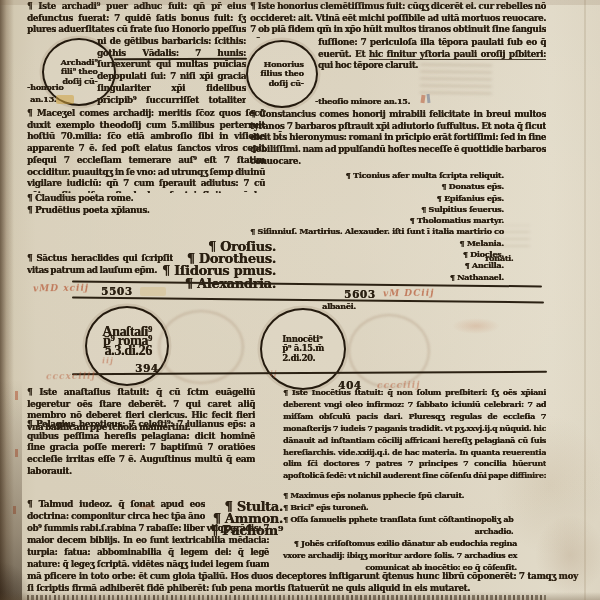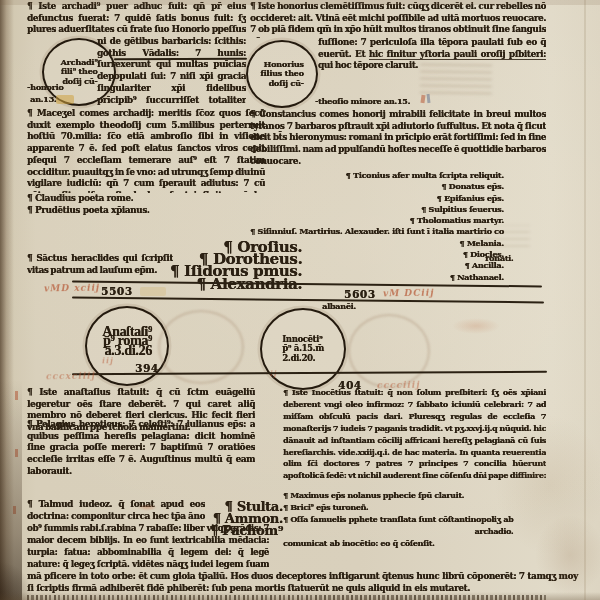--- a/index.html
+++ b/index.html
@@ -55,21 +55,21 @@
   <div class="rule" style="left:114px;top:58px;width:133px;transform:rotate(-.3deg);"></div>
   <div class="bt" style="left:97px;top:36px;width:149px;height:71px;">ni de gētibus barbaricis: ſcithis: gothis Vādalis: 7 hunis: ſurrexerunt qui multas puīcias depopulati ſui: 7 niſi xp̄i gracia ſingulariter xp̄i fidelibus prīcipib⁹ ſuccurriſſet totaliter piſſent.</div>
   <div class="btl sm" style="left:27px;top:82px;">-honorio</div>
   <div class="btl sm" style="left:30px;top:94px;">an.13.</div>
   <div class="ymark" style="left:56px;top:95px;width:18px;height:9px;"></div>
 
   <div class="bt" style="left:27px;top:108px;width:238px;height:85px;">¶ Maceʒel comes archadij: meritis ſc̄oz quos ſecū duxit exemplo theodoſij cum 5.milibus perterruit hoſtiū 70.milia: ſc̄o etiā ambroſio ſibi in viſione apparente 7 ē. ſed poſt elatus ſanctos viros cepit pſequi 7 eccleſiam temerare auſ⁹ eſt 7 ſtatim occiditur. puauitqʒ in ſe vno: ad utrunqʒ ſemp diuinū vigilare iudiciū: qn̄ 7 cum ſperauit adiutus: 7 cū cōtempſit ociſus eſt. de hoc ſunt infinita exēpla: etiam hodie.</div>
   <div class="btl" style="left:27px;top:193px;">¶ Claudius poeta rome.</div>
   <div class="btl" style="left:27px;top:205px;">¶ Prudētius poeta xp̄ianus.</div>
   <div class="bt" style="left:27px;top:253px;width:146px;height:26px;">¶ Sāctus heraclides qui ſcripſit vitas patrum ad lauſum ep̄m.</div>
-  <div class="lines" style="left:170px;top:241px;font-size:15px;line-height:12.2px;">
+  <div class="lines" style="left:162px;top:241px;font-size:13px;line-height:12.2px;">
       <div>¶ Oroſius.</div>
       <div>¶ Dorotheus.</div>
       <div>¶ Iſidorus pmus.</div>
       <div>¶ Alexandria.</div>
     </div>
 
   <div class="bt" style="left:250px;top:1px;width:296px;height:37px;">¶ Iste honorius clemētiſſimus fuit: cūqʒ dicerēt ei. cur rebelles nō occideret: ait. Vtinā eēt michi poſſibile ad uitā mortuos reuocare. 7 ob piā fidem qm̄ in xp̄o hūit multos tiranos obtinuit ſine ſanguis ef</div>
 
   <div class="roundel" style="left:246px;top:40px;width:68px;height:64px;">
     <div class="rlines lines" style="position:static;">
@@ -95,21 +95,21 @@
       <div>¶ Siſinniuſ. Martirius. Alexauder. iſti ſunt ī italia martirio co</div>
       <div>¶ Melania.</div>
       <div>¶ Diocles.</div>
       <div>¶ Ancilla.</div>
       <div>¶ Nathanael.</div>
     </div>
   <div class="btl sm" style="left:485px;top:245px;margin-top:8px;">ronati.</div>
 
   <div class="rule" style="left:72px;top:283px;width:470px;transform:rotate(.6deg);"></div>
   <div class="rule" style="left:72px;top:299px;width:472px;transform:rotate(.6deg);"></div>
-  <div class="redms" style="left:15px;top:283px;margin-left:29px;">vMD xciij</div>
+  <div class="redms" style="left:4px;top:283px;margin-left:29px;">vMD xciij</div>
   <div class="year" style="left:101px;top:285px;">5503</div>
   <div class="ymark" style="left:140px;top:287px;width:26px;height:9px;opacity:.35;"></div>
   <div class="year" style="left:344px;top:288px;">5603</div>
   <div class="redms" style="left:383px;top:288px;">vM DCiij</div>
   <div class="btl sm" style="left:322px;top:301px;">albanēi.</div>
 
   <div class="roundel" style="left:85px;top:306px;width:80px;height:76px;">
     <div>
       <div class="rlines lines" style="position:static;font-size:14px;font-family:Liberation Serif, serif;">
           <div>Anaſtaſi⁹</div>
@@ -152,20 +152,22 @@
   <div class="bt" style="left:27px;top:522px;width:242px;height:49px;font-size:8.6px;line-height:12px;">ob⁹ ſummis rabi.ſ.rabina 7 rabaſſe: liber vtiqʒ grādis: 7 maior decem biblijs. In eo ſunt iextricabilia mēdacia: turpia: fatua: abbominabilia q̄ legem dei: q̄ legē nature: q̄ legeʒ ſcriptā. vidētes nāqʒ iudei legem ſuam quotidie deficere: 7 fideʒ xp̄i</div>
 
   <div class="bt xs" style="left:283px;top:387px;width:263px;height:97px;">¶ Iste Inocētius ſtatuit: q̄ non ſolum preſbiteri: ſʒ oēs xp̄iani deberent vngi oleo infirmoz: 7 ſabbato iciuniū celebrari: 7 ad miſſam obſculū pacis dari. Pluresqʒ regulas de eccleſia 7 monaſterijs 7 iudeis 7 paganis tradidit. vt pʒ.xxvj.ij.q nūquid. hic dānauit ad inſtantiam cōcilij affricani hereſiʒ pelagianā cū ſuis hereſiarchis. vide.xxiij.q.i. de hac materia. In quanta reuerentia olim ſc̄i doctores 7 patres 7 principes 7 concilia hūerunt apoſtolicā ſedē: vt nichil auderent ſine cōſenſu dn̄i pape diffinire: de hac ſunt plures epiſtole ſc̄i auguſtini: 7 alioz ſcripta.</div>
   <div class="btl xs" style="left:283px;top:490px;">¶ Maximus ep̄s nolanus pphecie ſpū claruit.</div>
   <div class="btl xs" style="left:283px;top:502px;">¶ Brici⁹ ep̄s turoneñ.</div>
   <div class="lines xs" style="left:283px;top:514px;">
       <div>¶ Oſſa ſamuelis pphete tranſlata ſunt cōſtantinopoliʒ ab</div>
       <div>archadio.</div>
     </div>
   <div class="lines xs" style="left:283px;top:538px;">
+      <div>¶ Johēs criſoſtomus exilio dānatur ab eudochia regina</div>
+      <div>vxore archadij: ibiqʒ moritur ardore ſolis. 7 archadius ex</div>
       <div>comunicat ab inocētio: eo q̄ cōſenſit.</div>
     </div>
 
   <div class="btl" style="left:27px;top:571px;width:519px;">mā pficere in toto orbe: ēt cum gloia tp̄aliū. Hos duos deceptores inſtigarunt q̄tenus hunc librū cōponerēt: 7 tamqʒ moy</div>
   <div class="btl" style="left:27px;top:583px;width:519px;">ſi ſcriptis firmā adhiberēt fidē phiberēt: ſub pena mortis ſtatuerūt ne quis aliquid in eis mutaret.</div>
   <div class="cutline" style="left:27px;top:595px;width:519px;"></div>
 
   <div class="redtick" style="left:15px;top:391px;width:3px;height:9px;"></div>
   <div class="redtick" style="left:15px;top:449px;width:3px;height:8px;"></div>
   <div class="redtick" style="left:13px;top:506px;width:3px;height:8px;"></div>

